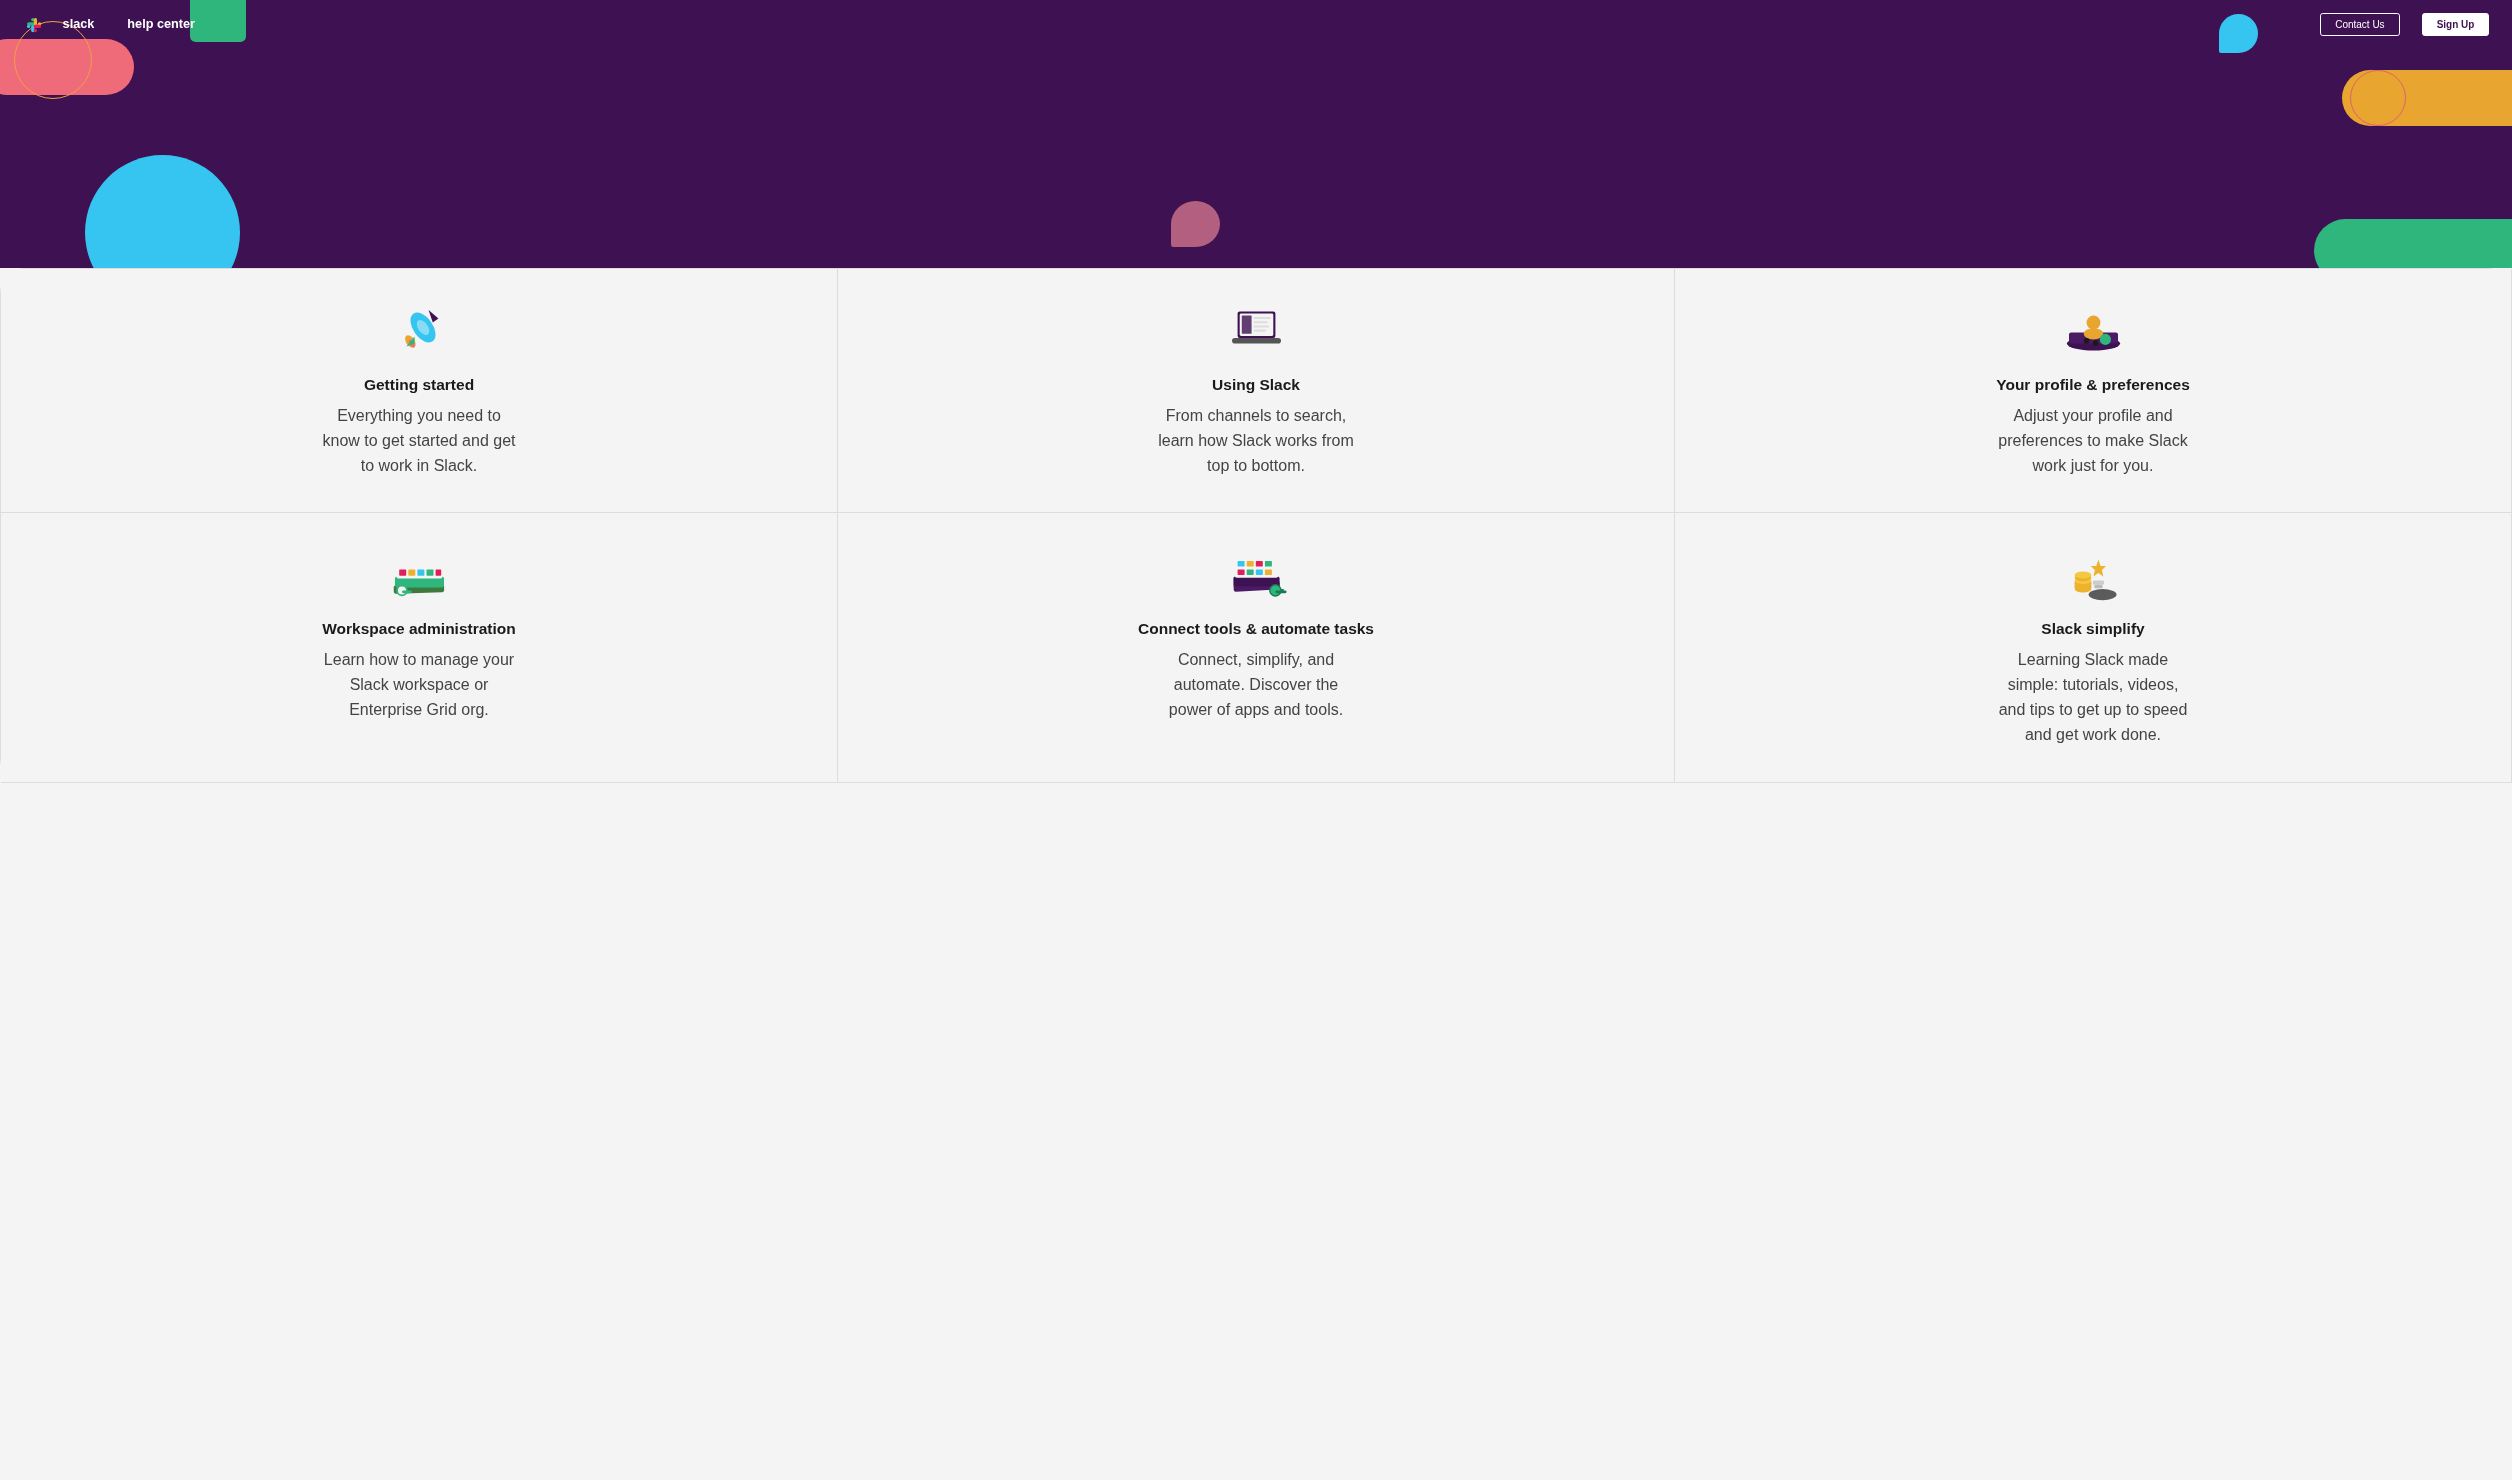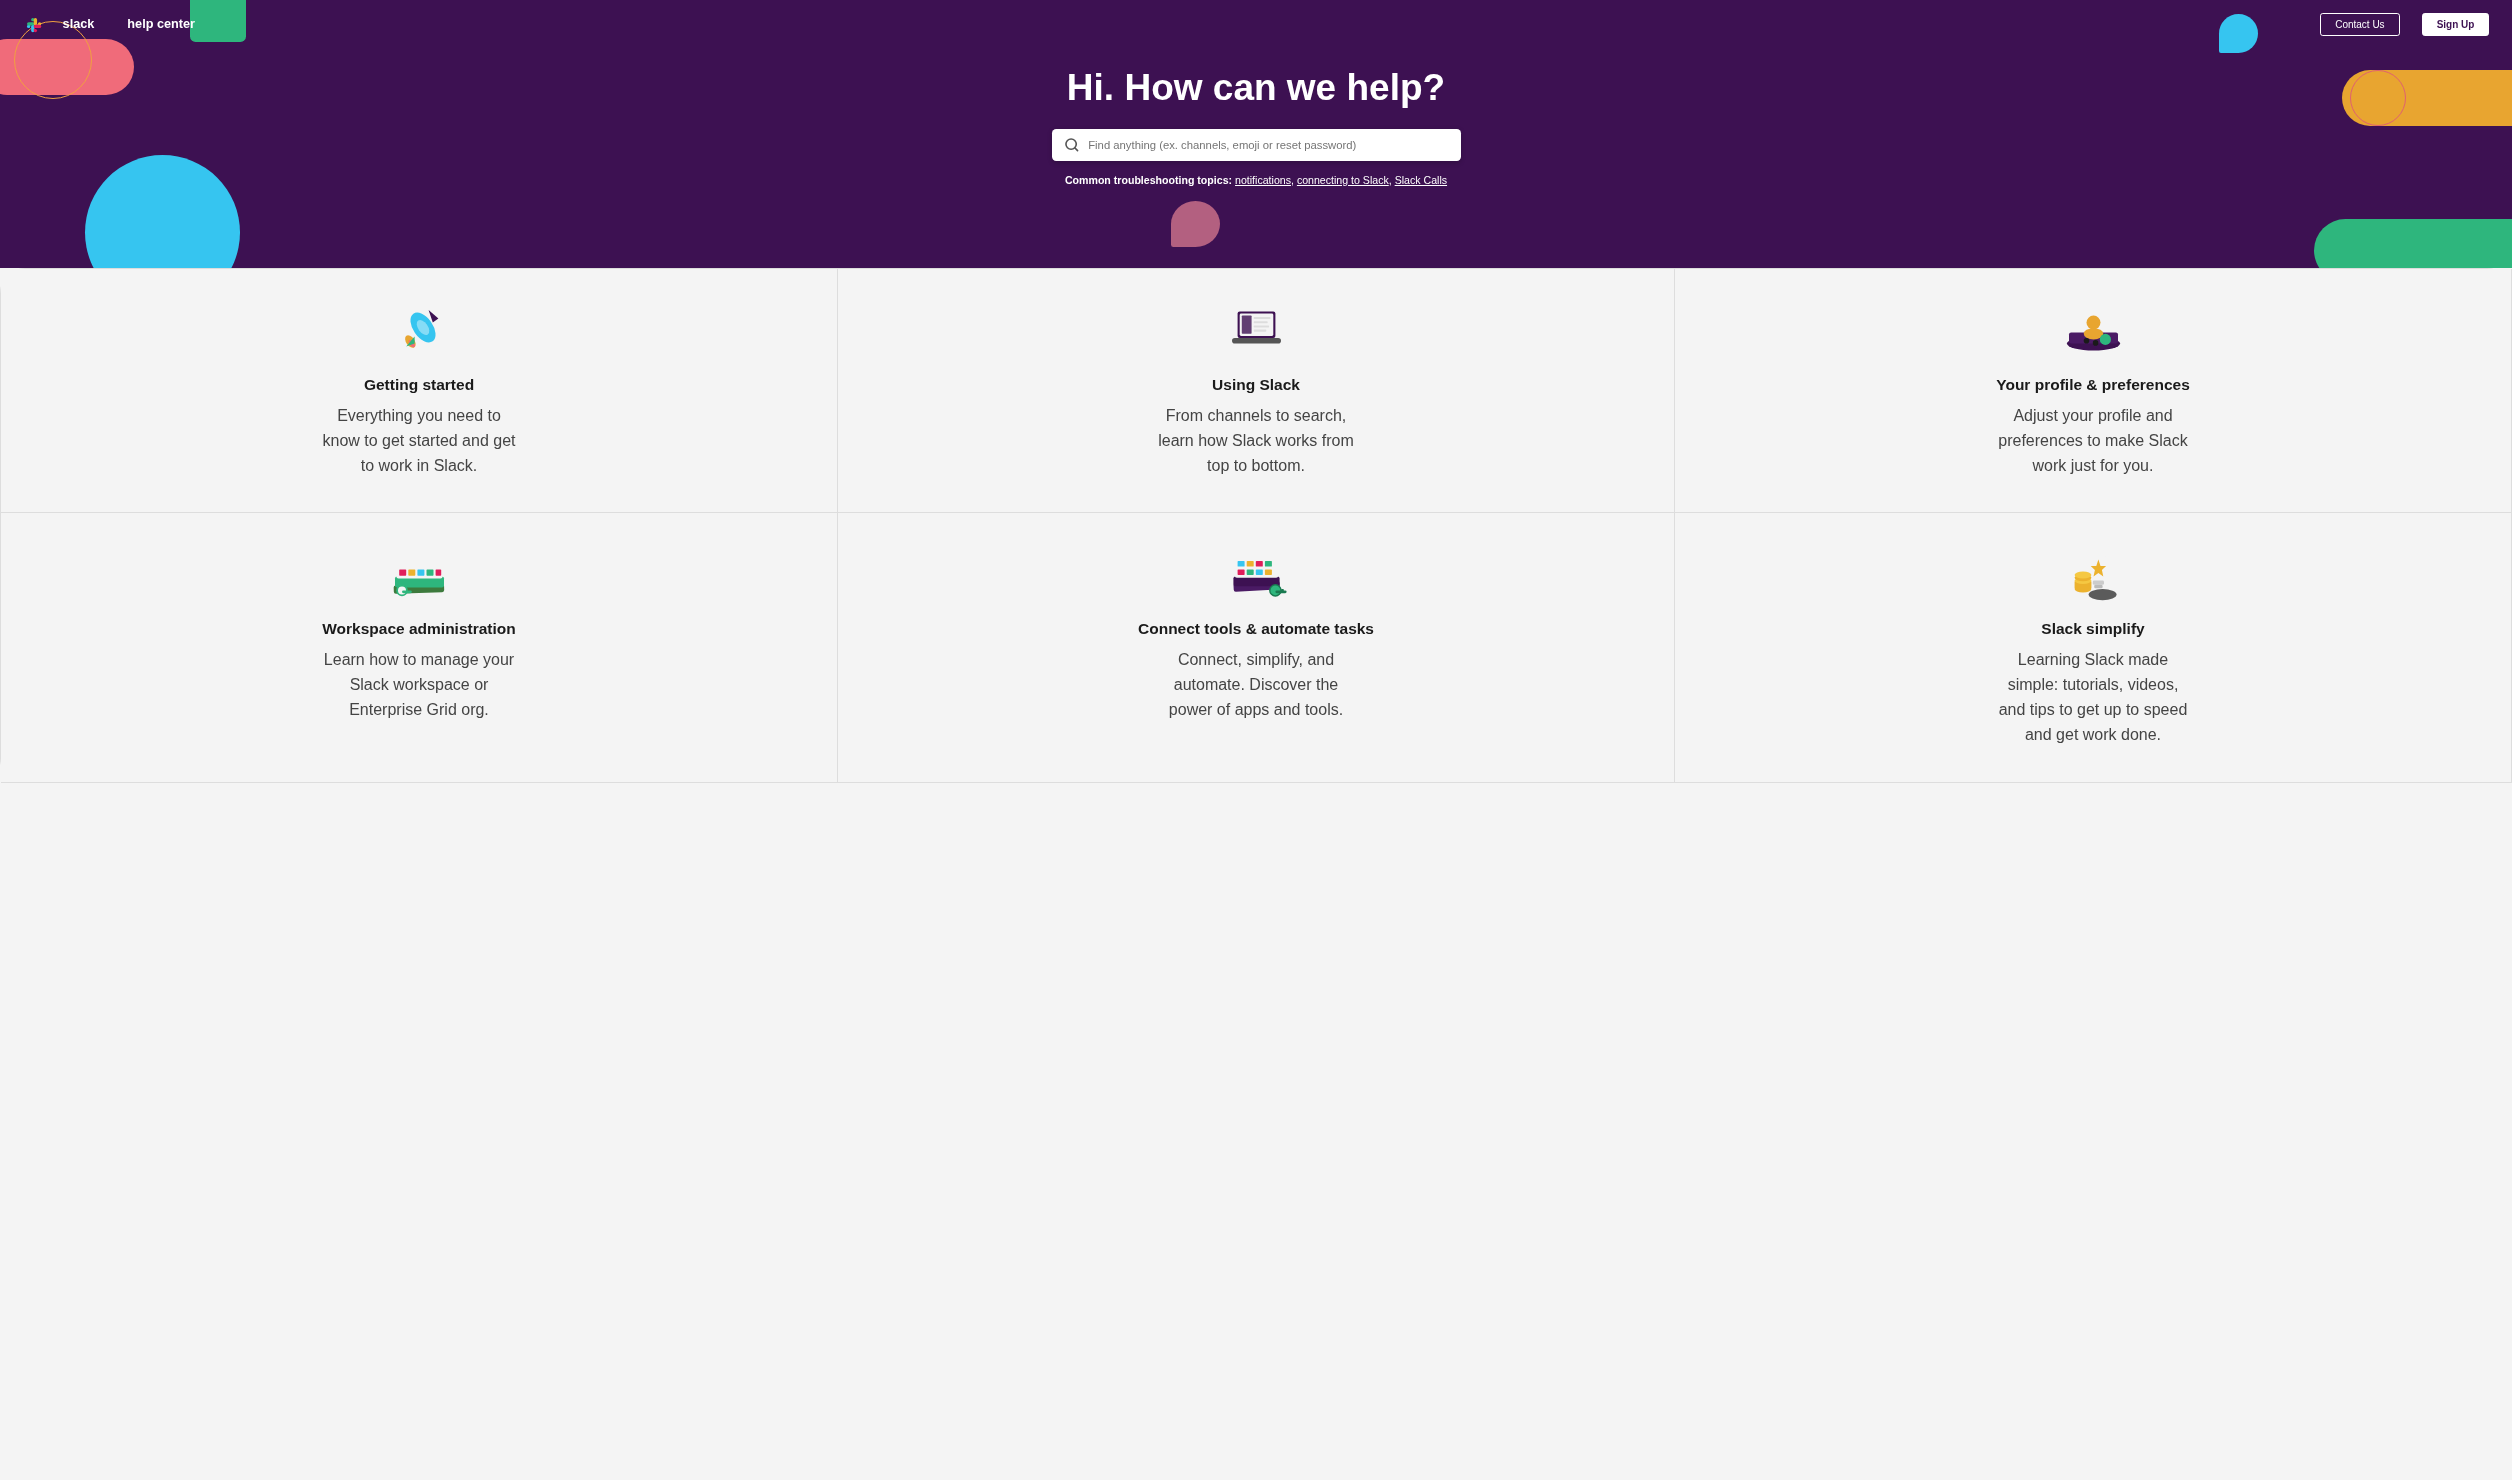--- a/index.html
+++ b/index.html
@@ -274,38 +274,20 @@
       </svg>
       <span style="font-weight:700;">slack</span>
       <span style="font-weight:700; margin-left:13px;">help center</span>
     </a>
     <div class="nav-right">
       <button class="btn-contact">Contact Us</button>
       <button class="btn-signup">Sign Up</button>
     </div>
   </nav>
 
-  <div class="hero-content">
-    <h1 class="hero-title">Hi. How can we help?</h1>
-
-    <div class="search-bar">
-      <svg class="search-icon-svg" width="15.5" height="15.5" viewBox="0 0 24 24" fill="none" stroke="#555" stroke-width="2.5" stroke-linecap="round" stroke-linejoin="round">
-        <circle cx="11" cy="11" r="8"></circle>
-        <line x1="21" y1="21" x2="16.65" y2="16.65"></line>
-      </svg>
-      <input class="search-input" type="text" placeholder="Find anything (ex. channels, emoji or reset password)" style="">
-    </div>
-
-    <p class="common-topics">
-      <strong>Common troubleshooting topics:</strong>
-      <a href="#"> notifications</a>,
-      <a href="#"> connecting to Slack</a>,
-      <a href="#"> Slack Calls</a>
-    </p>
-  </div>
 </section>
 
 <section class="cards-section">
   <div class="cards-grid" id="cards-grid">
   <div class="card">
     <div class="card-icon">
       <svg width="63" height="56" viewBox="0 0 90 80" fill="none" xmlns="http://www.w3.org/2000/svg">
 
     <ellipse cx="50" cy="35" rx="14" ry="24" fill="#36c5f0" transform="rotate(-35 50 35)"></ellipse>
     <polygon points="58,10 72,22 64,28" fill="#3d1152"></polygon>

